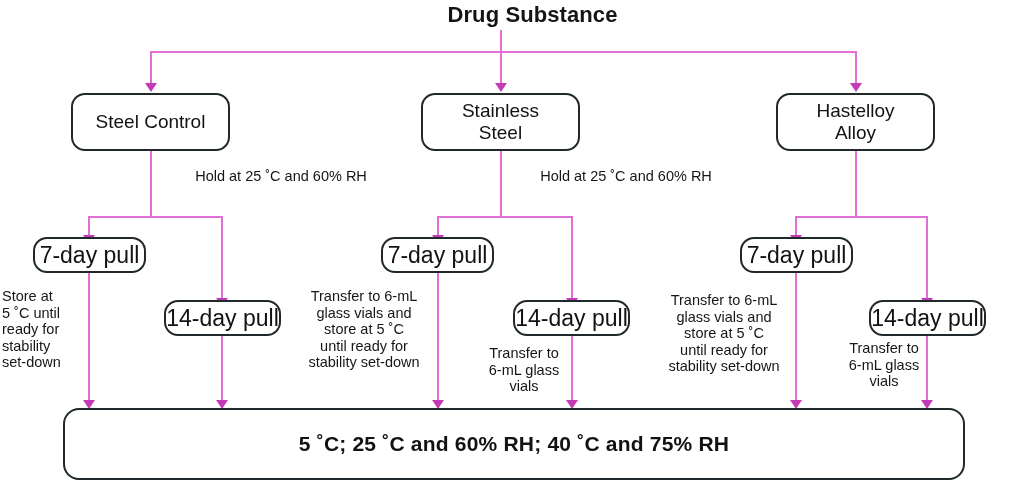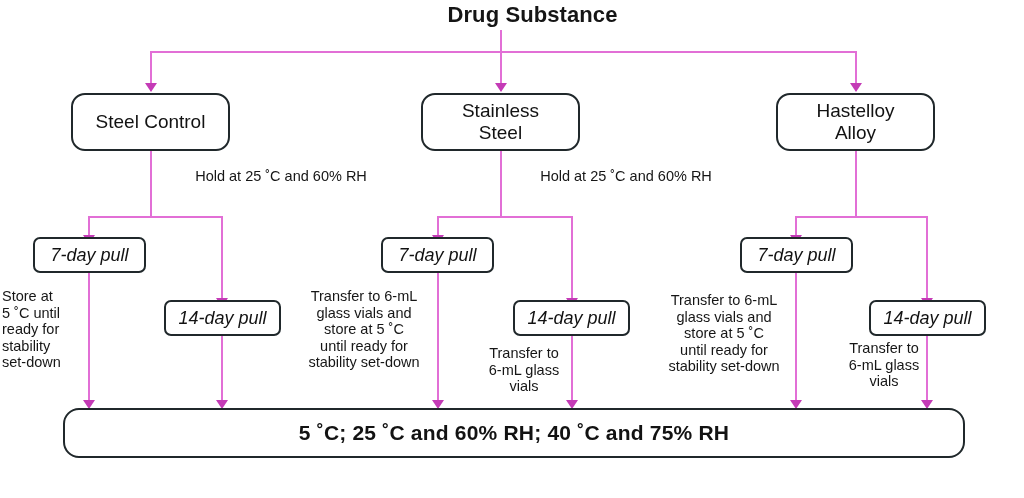--- a/index.html
+++ b/index.html
@@ -50,25 +50,24 @@
     color:#121212;
     white-space:pre-line;
     z-index:3;
   }
   .box.material{
     font-size:19px;
     line-height:22px;
     border-radius:14px;
   }
   .box.pull{
-    font-size:18px;
+    font-size:23px;
     line-height:19px;
-    border-radius:7px;
+    border-radius:14px;
     border-width:2.2px;
-    font-style:italic;
   }
   .box.conditions{
     font-size:21px;
     font-weight:bold;
     border-radius:16px;
     border-width:2.6px;
     letter-spacing:.2px;
   }
 
   
@@ -180,15 +179,15 @@
 stability set-down</div>
   <div class="note" style="left:824px; top:340px; width:120px;">Transfer to
 6-mL glass
 vials</div>
 
   <div class="ln v" style="left:795px; top:273px; height:132px;"></div>
   <div class="ln v" style="left:926px; top:336px; height:69px;"></div>
   <div class="arrow" style="left:790px; top:400px;"></div>
   <div class="arrow" style="left:921px; top:400px;"></div>
 
-  <div class="box conditions" style="left:63px; top:408px; width:902px; height:50px;">5 ˚C; 25 ˚C and 60% RH; 40 ˚C and 75% RH</div>
+  <div class="box conditions" style="left:63px; top:408px; width:902px; height:72px;">5 ˚C; 25 ˚C and 60% RH; 40 ˚C and 75% RH</div>
 
 </div>
 
 </body></html>

